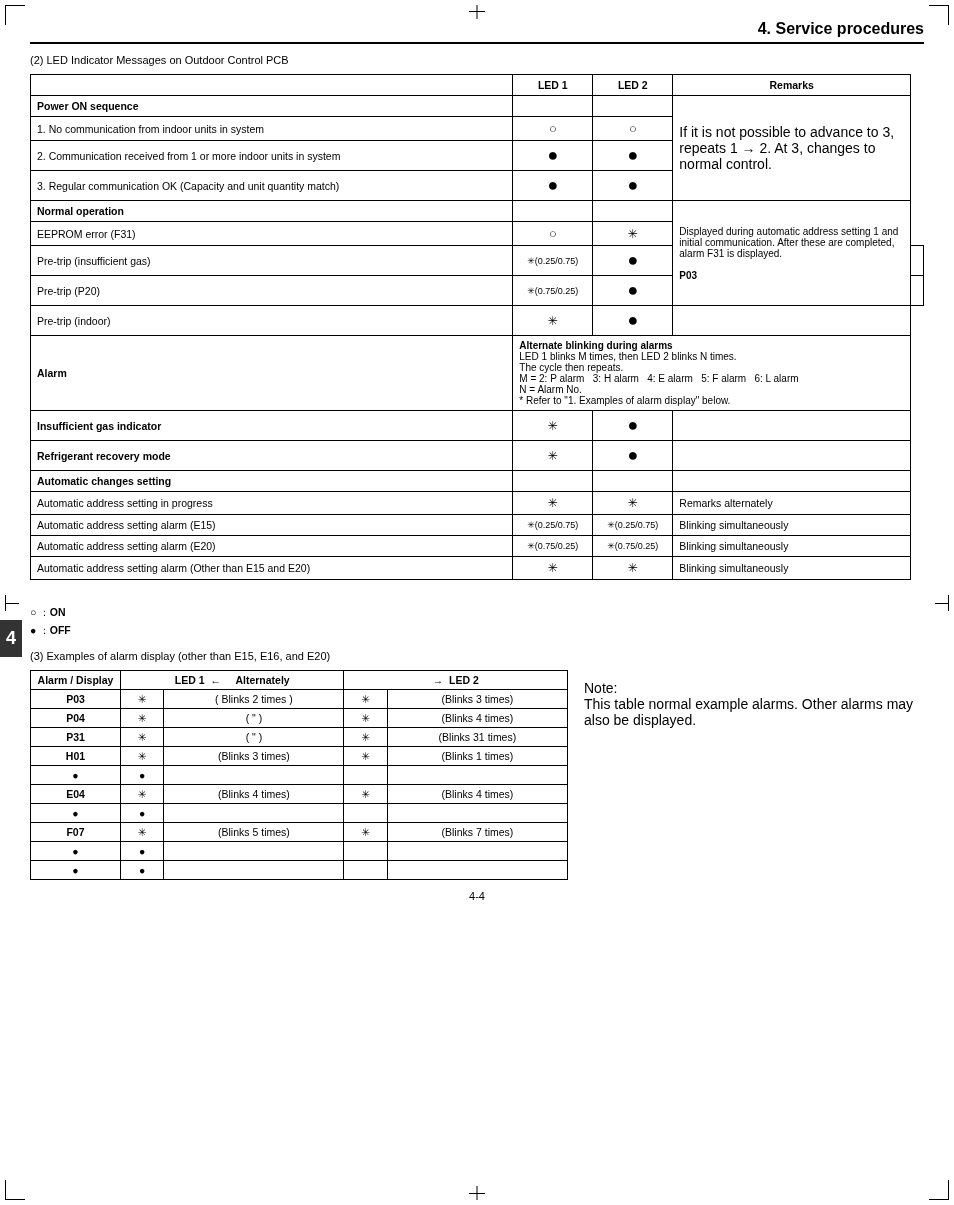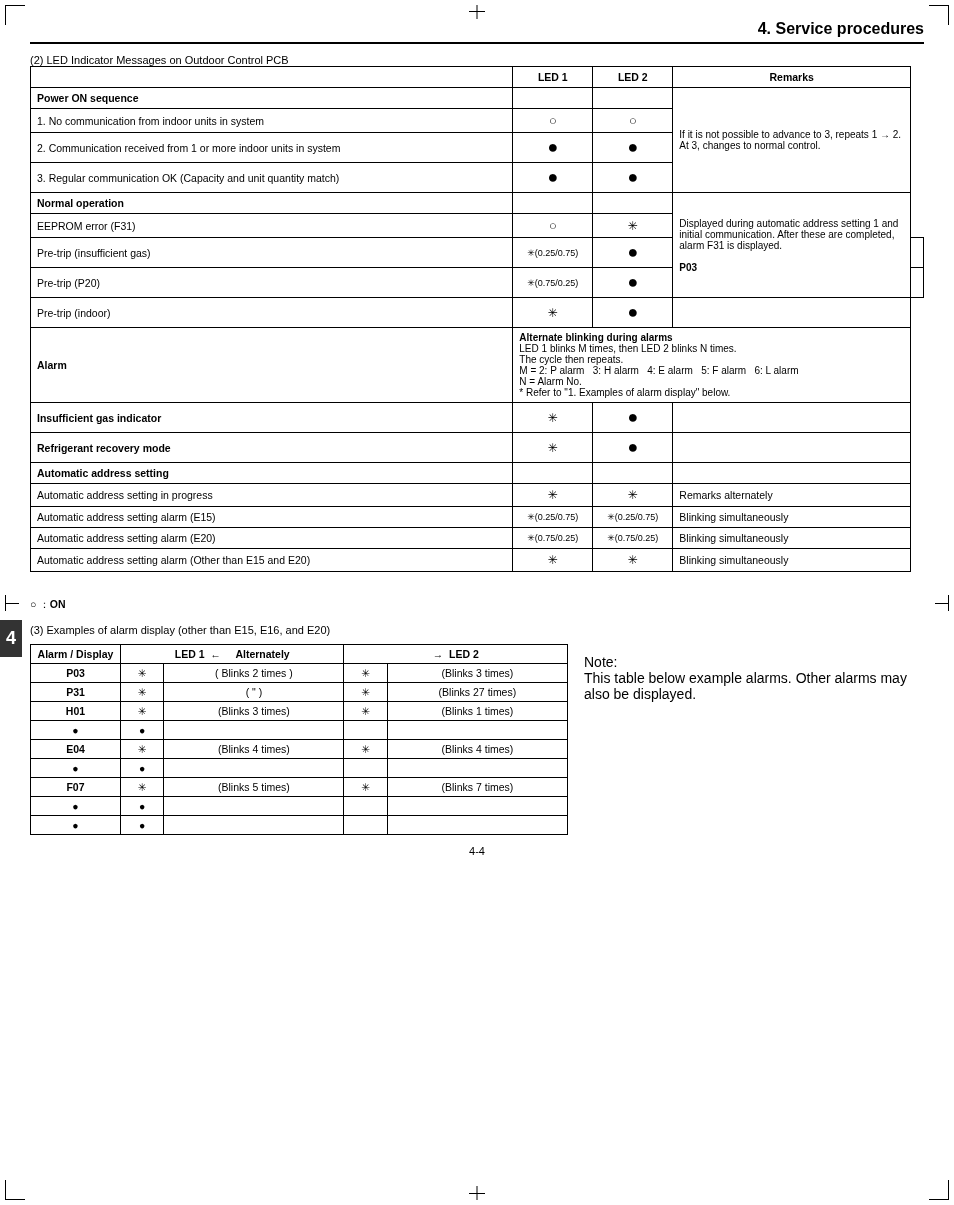--- a/index.html
+++ b/index.html
@@ -20,20 +20,21 @@
       padding-bottom: 4px;
       margin-bottom: 10px;
     }
     .page-header h1 {
       font-size: 16px;
       font-weight: bold;
     }
 
     .section-title {
       font-size: 11px;
+      margin-bottom: 8px;
     }
 
     
     .led-table {
       width: 100%;
       border-collapse: collapse;
       margin-bottom: 24px;
       font-size: 10.5px;
     }
     .led-table th, .led-table td {
@@ -168,21 +169,21 @@
       <th style="width:9%;">LED 2</th>
       <th style="width:27%;">Remarks</th>
     </tr>
   </thead>
   <tbody>
 
     <tr>
       <td><strong>Power ON sequence</strong></td>
       <td class="center"></td>
       <td class="center"></td>
-      <td rowspan="4" style="font-size:10px;">If it is not possible to advance to 3, repeats 1 → 2. At 3, changes to normal control.</td>
+      <td rowspan="4" style="font-size:14px;">If it is not possible to advance to 3, repeats 1 → 2. At 3, changes to normal control.</td>
     </tr>
     <tr>
       <td class="sub-indent">1. No communication from indoor units in system</td>
       <td class="center"><span style="font-size:13px;">○</span></td>
       <td class="center"><span style="font-size:13px;">○</span></td>
     </tr>
     <tr>
       <td class="sub-indent">2. Communication received from 1 or more indoor units in system</td>
       <td class="center"><span style="font-size:18px;">●</span></td>
       <td class="center"><span style="font-size:18px;">●</span></td>
@@ -243,21 +244,21 @@
     </tr>
 
     <tr>
       <td><strong>Refrigerant recovery mode</strong></td>
       <td class="center"><span style="font-size:12px;">✳</span></td>
       <td class="center"><span style="font-size:18px;">●</span></td>
       <td></td>
     </tr>
 
     <tr>
-      <td><strong>Automatic address setting</strong></td>
+      <td><strong>Automatic changes setting</strong></td>
       <td class="center"></td>
       <td class="center"></td>
       <td></td>
     </tr>
     <tr>
       <td class="sub-indent">Automatic address setting in progress</td>
       <td class="center"><span style="font-size:12px;">✳</span></td>
       <td class="center"><span style="font-size:12px;">✳</span></td>
       <td>Remarks alternately</td>
     </tr>
@@ -277,20 +278,21 @@
       <td class="sub-indent">Automatic address setting alarm (Other than E15 and E20)</td>
       <td class="center"><span style="font-size:12px;">✳</span></td>
       <td class="center"><span style="font-size:12px;">✳</span></td>
       <td>Blinking simultaneously</td>
     </tr>
   </tbody>
 </table>
 
 <div class="legend">
   <div>○ ：<strong>ON</strong></div>
+  <div>● ：<strong>OFF</strong></div>
 </div>
 
 <p class="section3-title">(3) Examples of alarm display (other than E15, E16, and E20)</p>
 
 <div class="bottom-section">
 
   <table class="alarm-table">
     <thead>
       <tr>
         <th style="width:90px;">Alarm / Display</th>
@@ -300,25 +302,32 @@
     </thead>
     <tbody>
       <tr>
         <td class="alarm-code">P03</td>
         <td>✳</td>
         <td>( Blinks 2 times )</td>
         <td>✳</td>
         <td>(Blinks 3 times)</td>
       </tr>
       <tr>
+        <td class="alarm-code">P04</td>
+        <td>✳</td>
+        <td>( " )</td>
+        <td>✳</td>
+        <td>(Blinks 4 times)</td>
+      </tr>
+      <tr>
         <td class="alarm-code">P31</td>
         <td>✳</td>
         <td>( " )</td>
         <td>✳</td>
-        <td>(Blinks 27 times)</td>
+        <td>(Blinks 31 times)</td>
       </tr>
       <tr>
         <td class="alarm-code">H01</td>
         <td>✳</td>
         <td>(Blinks 3 times)</td>
         <td>✳</td>
         <td>(Blinks 1 times)</td>
       </tr>
       <tr>
         <td class="alarm-code">●</td>
@@ -360,17 +369,17 @@
         <td>●</td>
         <td></td>
         <td></td>
         <td></td>
       </tr>
     </tbody>
   </table>
 
   <div class="note-box">
     <p><span>Note:</span></p>
-    <p>This table below example alarms. Other alarms may also be displayed.</p>
+    <p>This table normal example alarms. Other alarms may also be displayed.</p>
   </div>
 </div>
 
 <div class="page-num">4-4</div>
 
 </body></html>

